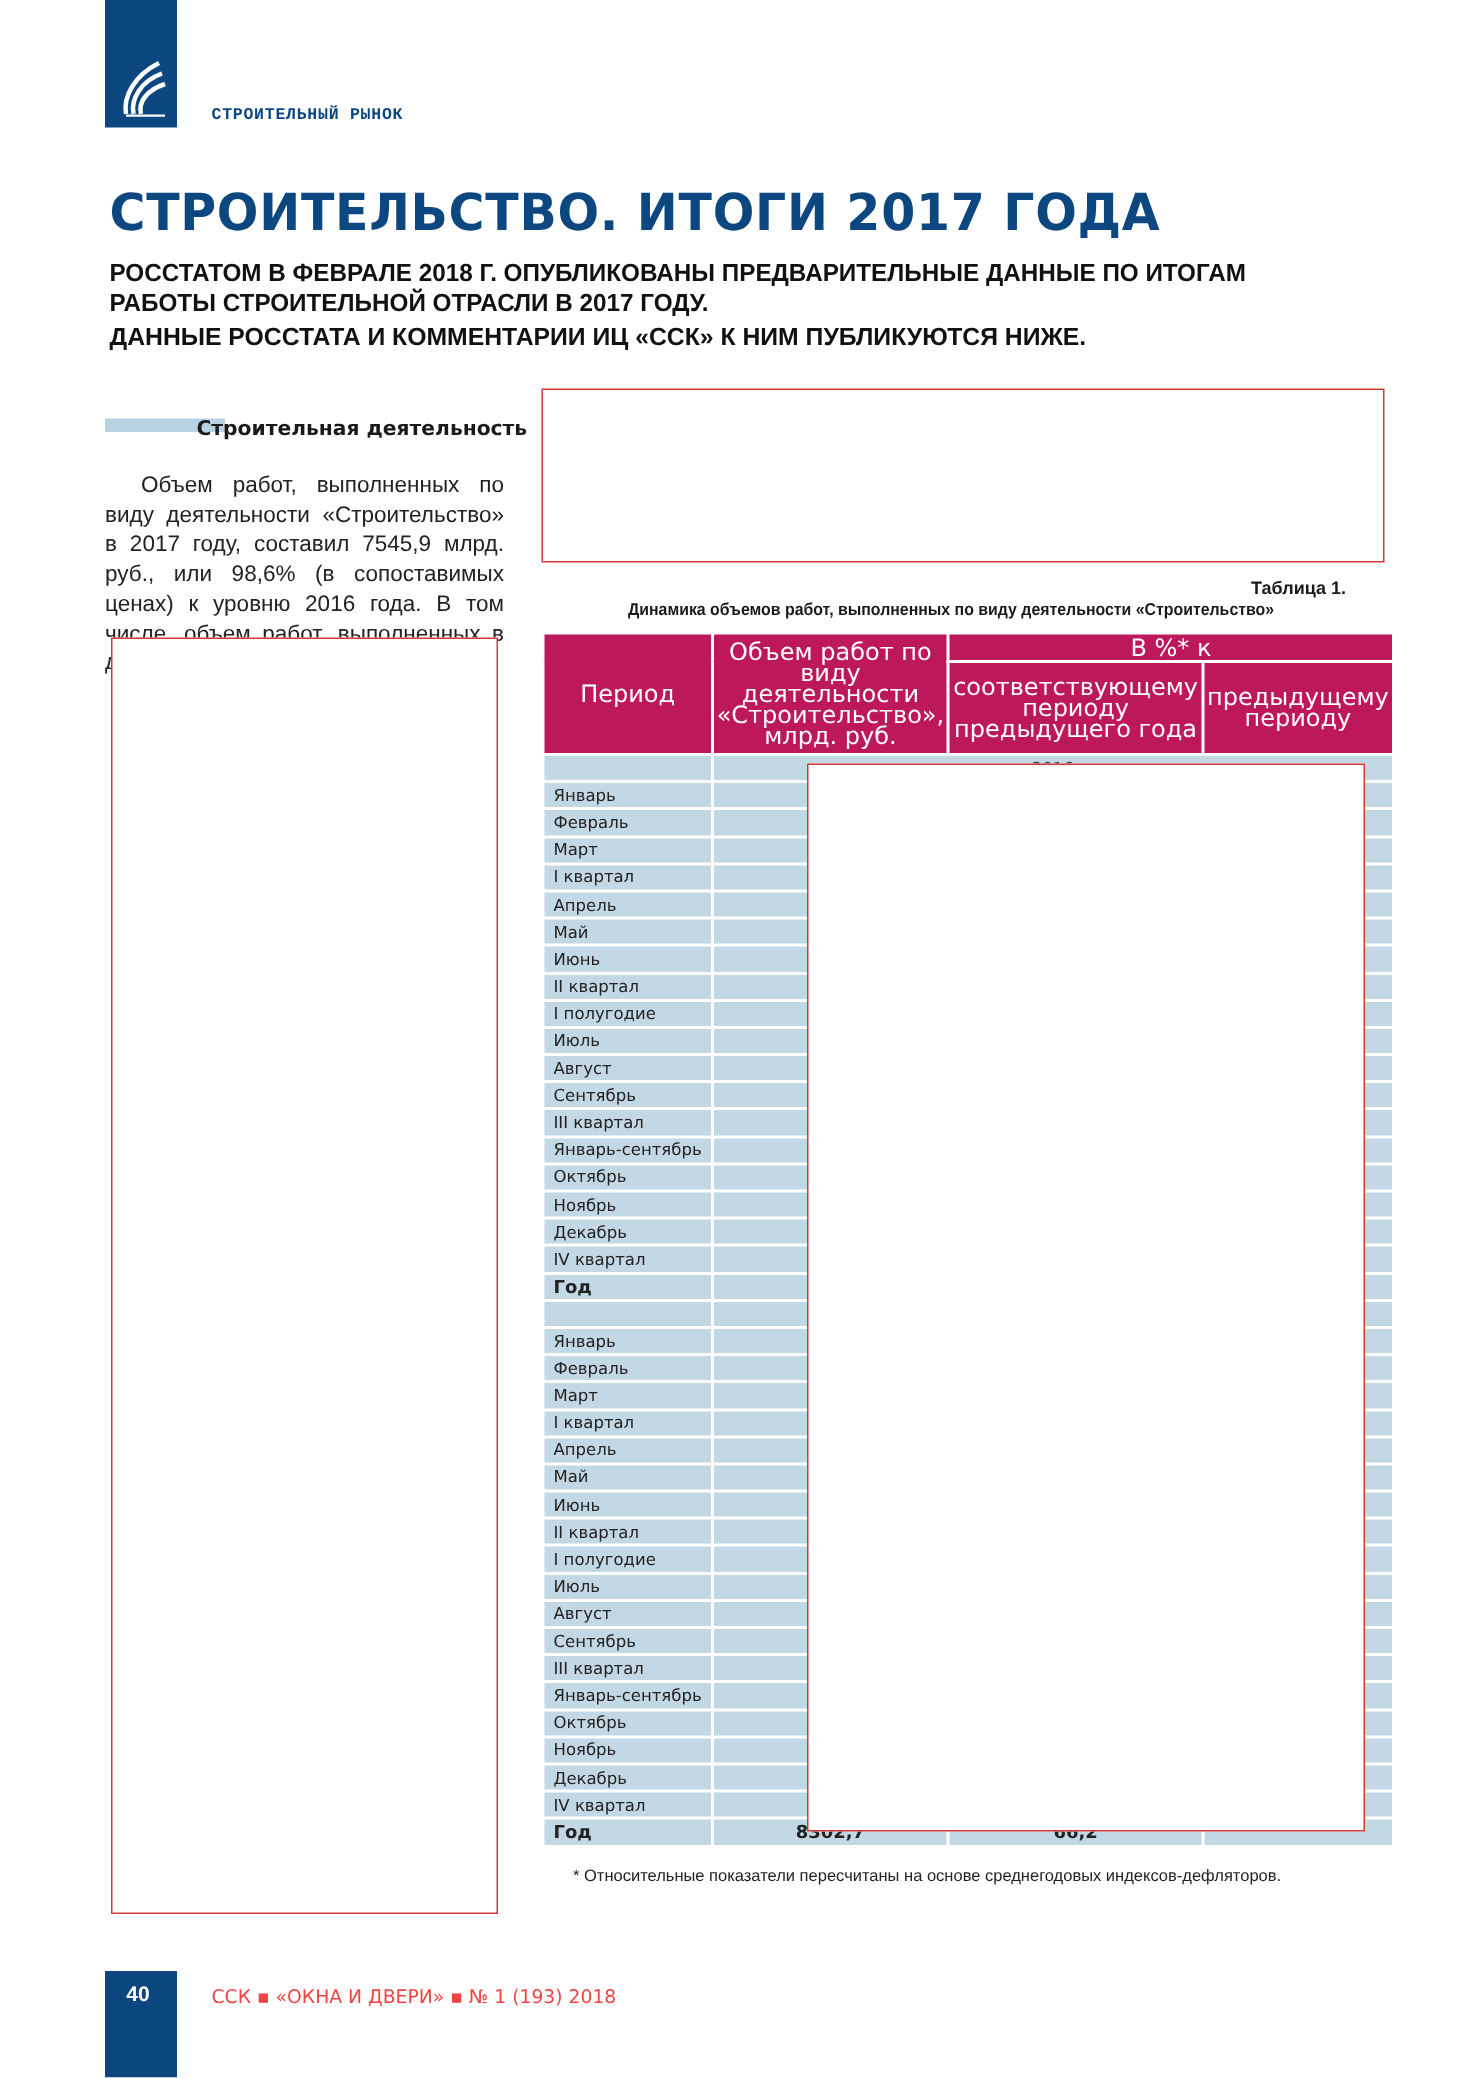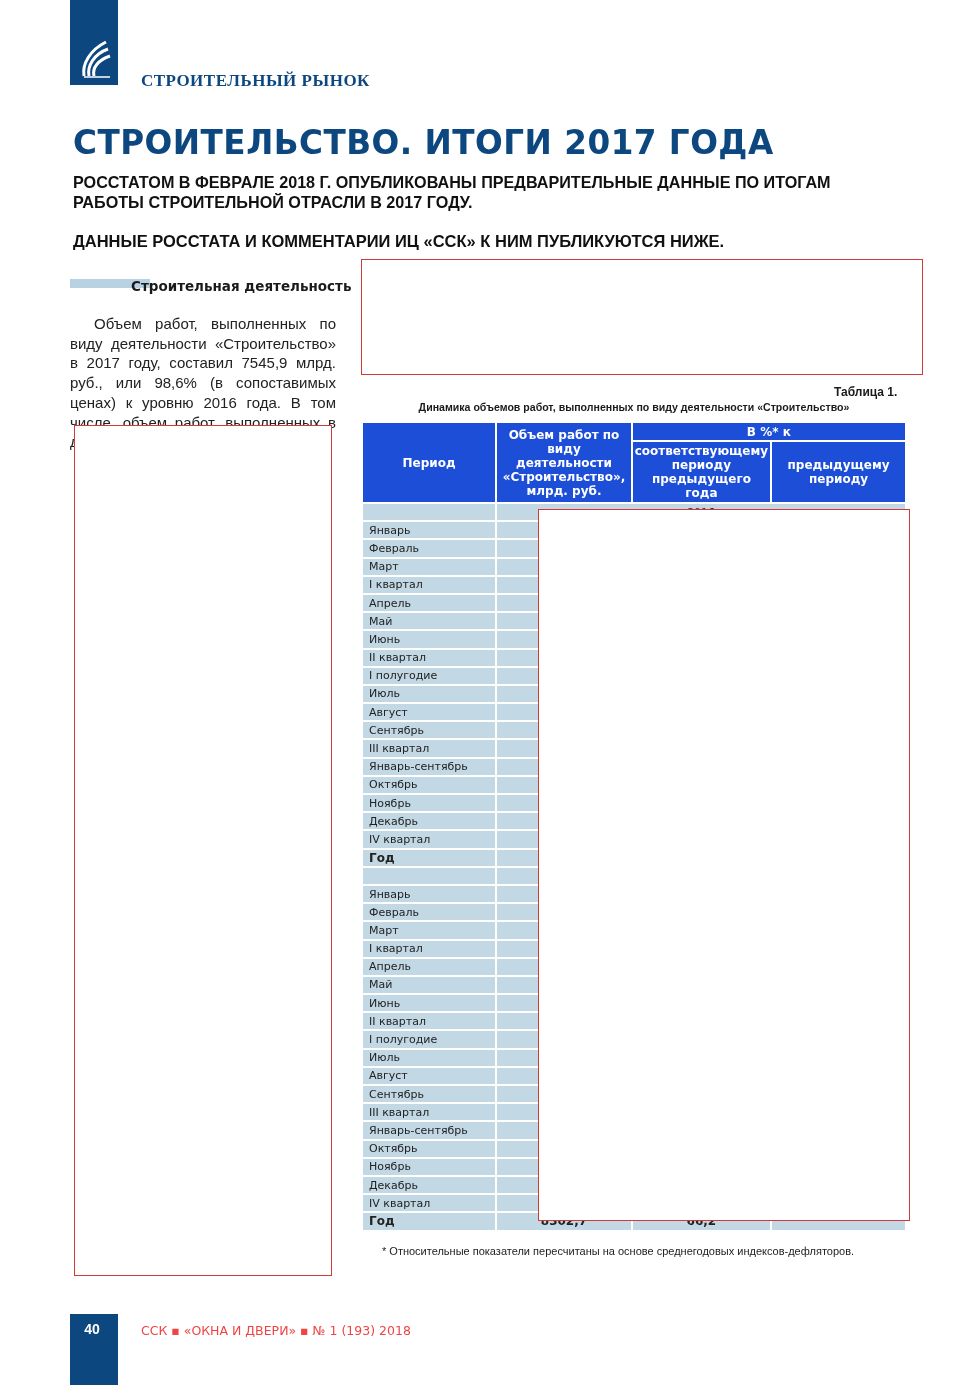--- a/index.html
+++ b/index.html
@@ -1,38 +1,38 @@
 <!DOCTYPE html>
 <html><head>
 <meta charset="utf-8">
 <style>
   * { box-sizing: border-box; margin: 0; padding: 0; }
   html, body { width: 980px; height: 1385px; background: #ffffff; overflow: hidden; }
   body { position: relative; font-family: "Liberation Sans", sans-serif; color: #1a1a1a; }
 
   .top-tab { position: absolute; left: 70px; top: 0; width: 48px; height: 85px; background: #0d4780; }
   .logo { position: absolute; left: 6px; top: 36px; width: 36px; height: 44px; }
-  .section-label { position: absolute; left: 141px; top: 71px; font-size: 17px; font-weight: bold; color: #0d4780; letter-spacing: 0.5px; font-family: Liberation Serif, serif; }
+  .section-label { position: absolute; left: 141px; top: 71px; font-size: 11px; font-weight: bold; color: #0d4780; letter-spacing: 0.5px; font-family: Liberation Mono, monospace; }
 
   .title { position: absolute; left: 73px; top: 122px; font-family: "DejaVu Sans", sans-serif; font-weight: bold; font-size: 34px; color: #0d4780; letter-spacing: 0.5px; transform: scaleX(0.96); transform-origin: left; }
   .lead { position: absolute; left: 73px; top: 172px; width: 840px; font-family: "Liberation Sans", sans-serif; font-size: 16.5px; line-height: 20px; color: #111; font-weight: bold; transform: scaleX(0.98); transform-origin: left; }
-  .lead2 { position: absolute; left: 73px; top: 232px; font-family: "Liberation Sans", sans-serif; font-size: 16.5px; color: #111; font-weight: bold; }
+  .lead2 { position: absolute; left: 73px; top: 216px; font-family: "Liberation Sans", sans-serif; font-size: 16.5px; color: #111; font-weight: bold; }
 
   .subhead-bar { position: absolute; left: 70px; top: 279px; width: 80px; height: 9px; background: #b9d2e3; }
   .subhead { position: absolute; left: 95px; top: 278px; font-family: "DejaVu Sans", sans-serif; font-size: 13.5px; font-weight: bold; color: #1a1a1a; margin-left: 36px; }
   .body-text { position: absolute; left: 70px; top: 314px; width: 266px; font-size: 15px; line-height: 19.7px; text-align: justify; color: #222; }
   .body-text p { text-indent: 24px; }
 
   .redact { position: absolute; background: #ffffff; border: 1.5px solid #d23a3a; }
 
   .table-num { position: absolute; left: 834px; top: 385px; font-size: 12px; font-weight: bold; font-family: "Liberation Sans", sans-serif; }
   .table-caption { position: absolute; left: 361px; top: 401px; width: 546px; text-align: center; font-size: 11.5px; font-weight: bold; transform: scaleX(0.92); }
 
   table.data { position: absolute; left: 361px; top: 421px; width: 546px; border-collapse: collapse; font-family: "DejaVu Sans", sans-serif; }
-  table.data th { background: #1d4ed8; color: #fff; font-size: 12px; font-weight: bold; border: 2px solid #fff; line-height: 14px; padding: 1px 2px; }
+  table.data th { background: #be185d; color: #fff; font-size: 16px; font-weight: normal; border: 2px solid #fff; line-height: 14px; padding: 1px 2px; }
   table.data td { background: #c3d8e5; border: 2px solid #fff; height: 18.2px; font-size: 11px; padding: 0 6px; color: #222; white-space: nowrap; }
   table.data td.year { text-align: center; color: #333; font-size: 11px; }
   table.data tr.bold td { font-weight: bold; font-size: 12px; }
   table.data td.num { text-align: center; }
   col.c1 { width: 136px; } col.c2 { width: 136px; } col.c3 { width: 137px; } col.c4 { width: 137px; }
 
   .footnote { position: absolute; left: 382px; top: 1245px; font-size: 11px; color: #222; }
 
   .bottom-tab { position: absolute; left: 70px; top: 1314px; width: 48px; height: 71px; background: #0d4780; }
   .page-num { position: absolute; left: 0; top: 7px; width: 44px; text-align: center; color: #fff; font-size: 14px; font-weight: bold; }

